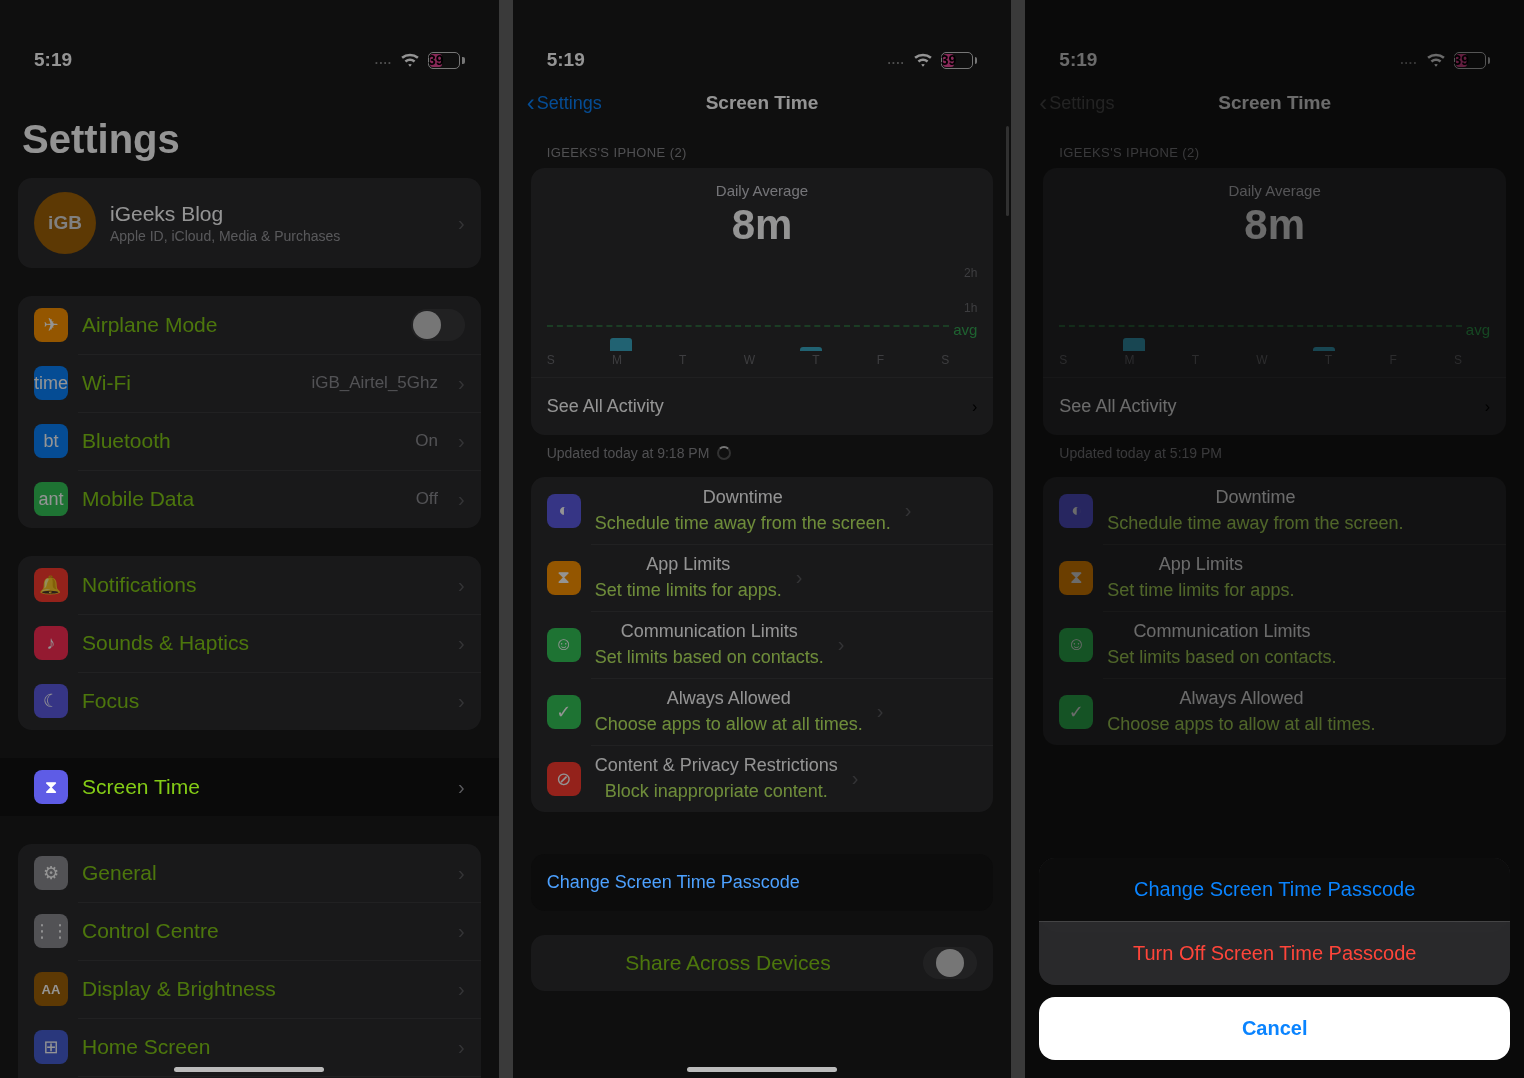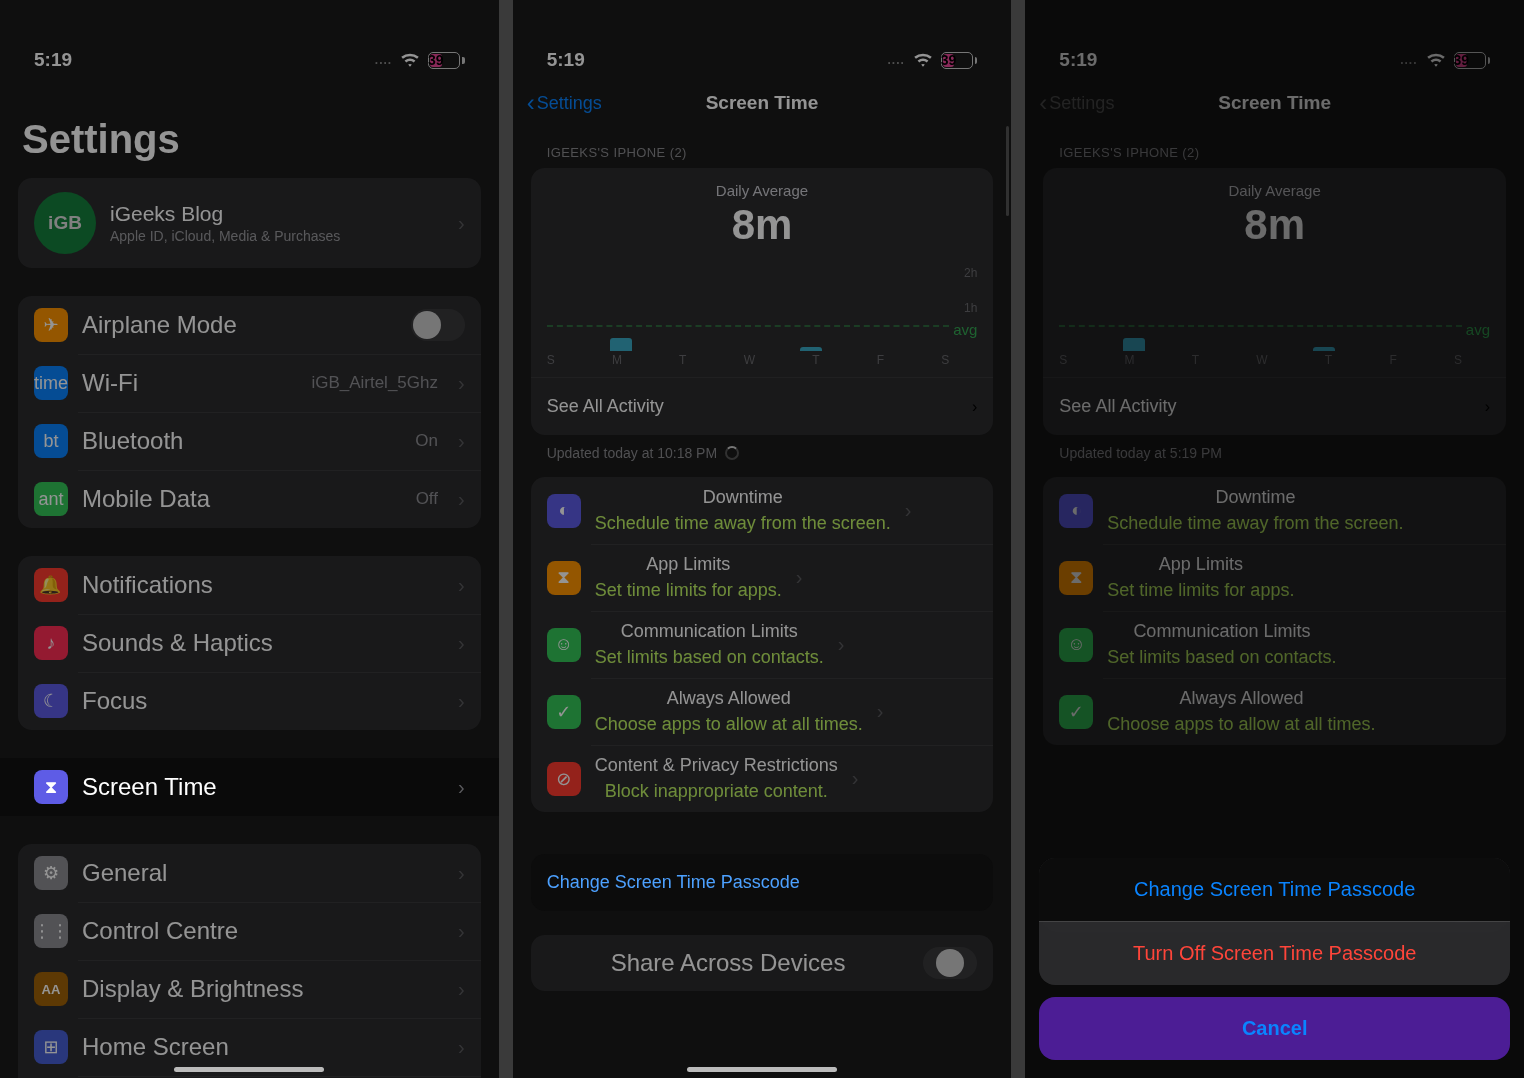--- a/index.html
+++ b/index.html
@@ -101,28 +101,28 @@
     background: rgba(255,255,255,0.07);
   }
   .row .icon-sq {
     width: 34px; height: 34px;
     border-radius: 8px;
     display: flex; align-items: center; justify-content: center;
     flex-shrink: 0;
     color: #fff;
     font-size: 18px;
   }
-  .row .label { color: #ffffff; font-size: 24px; flex: 1; }
+  .row .label { color: #84cc16; font-size: 21px; flex: 1; }
   .row .sub { color: #888; font-size: 14px; margin-top: 2px;}
   .row .value { color: #8e8e93; font-size: 17px; margin-right: 6px;}
   .row .chev-r { color: #5a5a5e; font-size: 20px; }
   .profile-row { padding: 14px 16px; }
   .profile-avatar {
     width: 62px; height: 62px; border-radius: 50%;
-    background: #15803d; display:flex; align-items:center; justify-content:center;
+    background: #a16207; display:flex; align-items:center; justify-content:center;
     color:#ddd; font-weight:800; font-size:19px;
   }
   .profile-text .name { color:#fff; font-size:21px; font-weight:500;}
   .profile-text .sub { color:#9a9a9e; font-size:14px;}
   .toggle {
     width: 54px; height: 32px; border-radius: 16px; background:#3a3a3c;
     position: relative;
   }
   .toggle .knob {
     width: 28px; height: 28px; border-radius: 50%; background: #ccc;
@@ -224,21 +224,21 @@
   }
   .sheet-opt {
     text-align:center; padding:20px 12px; font-size:20px;
     border-top: 0.6px solid rgba(255,255,255,0.12);
   }
   .sheet-opt:first-child{ border-top:none;}
   .sheet-opt.blue{ color:#0a84ff;}
   .sheet-opt.red{ color:#ff453a;}
   .sheet-cancel {
     margin-top:12px;
-    background:#4c1d95;
+    background:#ffffff;
     border-radius:16px;
     text-align:center;
     padding:20px 12px;
     color:#0a84ff;
     font-size:20px;
     font-weight:600;
   }
   .highlight-sheet-opt {
     position:relative; z-index:22;
     background:#0c0c0c !important;
@@ -431,21 +431,21 @@
               <span>S</span>
             </div>
         </div>
       </div>
       <div class="see-all-row">
         <span class="label">See All Activity</span>
         <span class="chev-r">›</span>
       </div>
     </div>
     <div class="updated">
-      <span>Updated today at 10:18 PM</span>
+      <span>Updated today at 9:18 PM</span>
       <span class="spinner"></span>
     </div>
 
     <div class="card" style="margin-top:12px">
       <div class="row feature-row">
         <div class="icon-sq" style="background: rgb(94, 92, 230);">◐</div>
         <div class="texts">
             <span class="title">Downtime</span>
             <span class="desc">Schedule time away from the screen.</span>
           </div>

